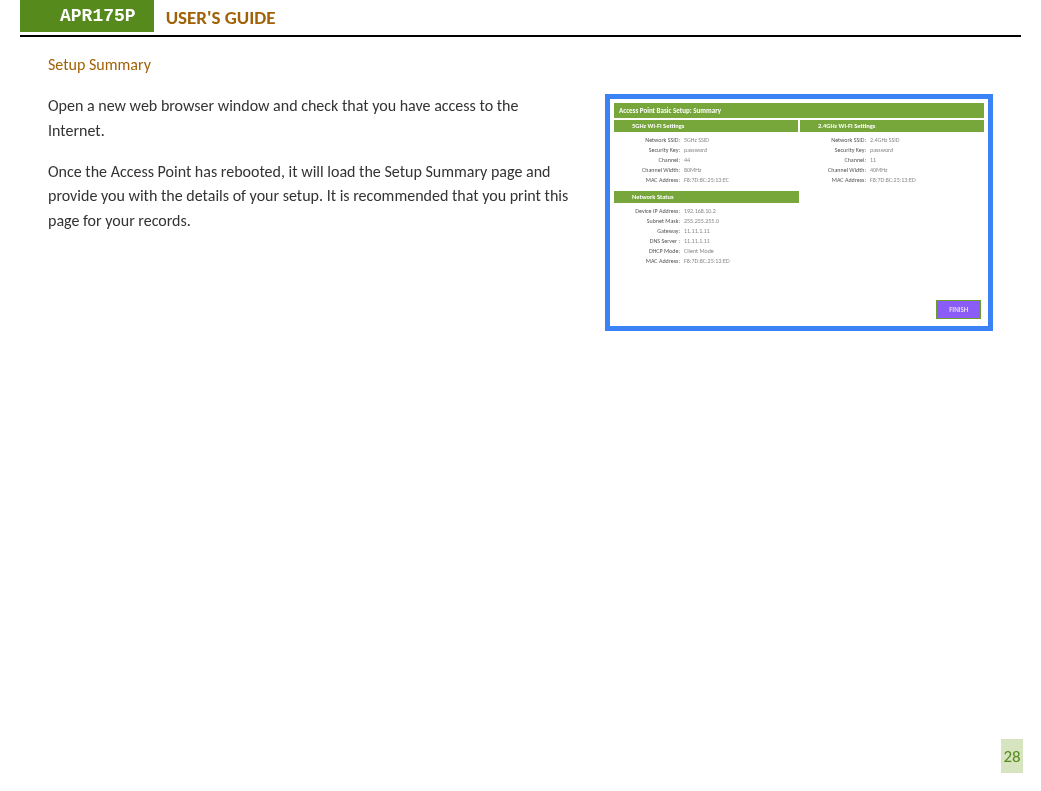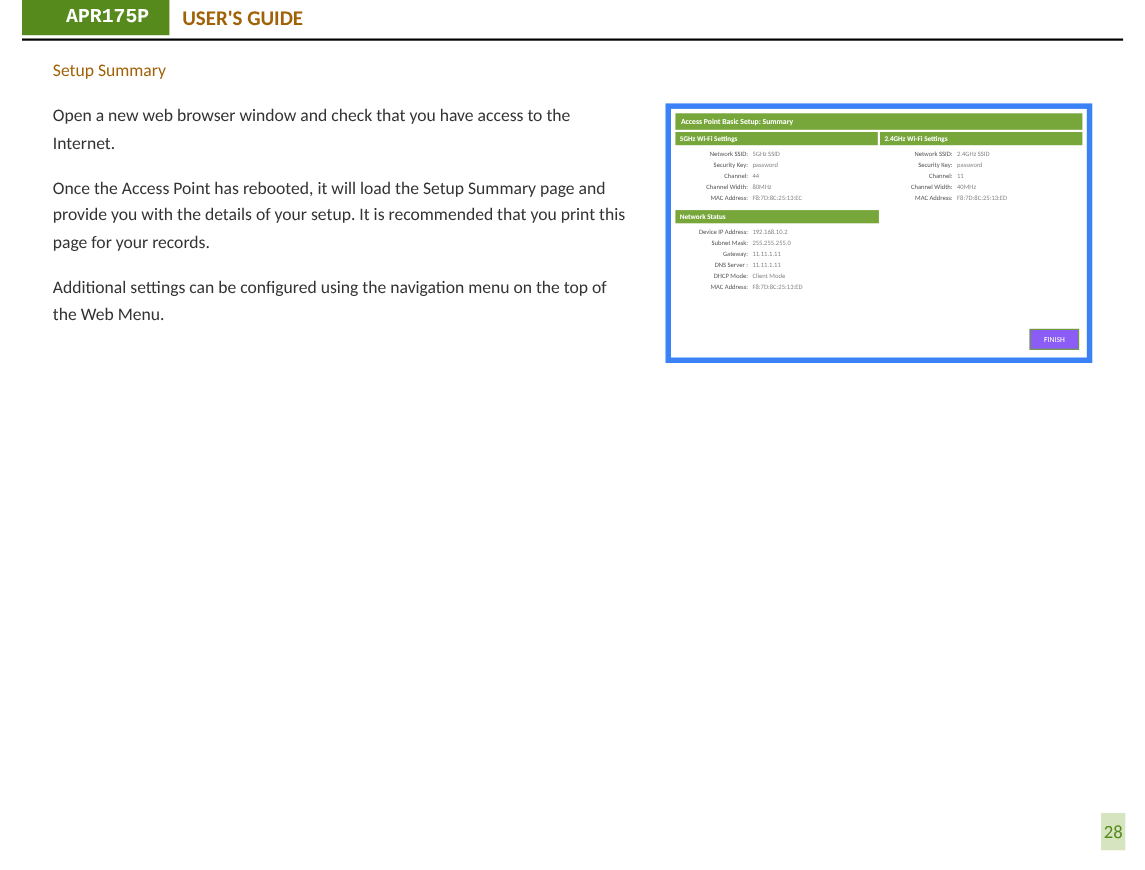--- a/index.html
+++ b/index.html
@@ -82,21 +82,21 @@
       gap: 2px;
     }
     .fig-panel {
       flex: 1;
     }
     .panel-head {
       background: #77a63a;
       color: #fff;
       font-size: 6.5px;
       font-weight: bold;
-      padding: 2px 4px;
+      padding: 2px 18px;
       margin-bottom: 3px;
     }
     .kv-row {
       display: flex;
       font-size: 6px;
       padding: 1px 0;
     }
     .kv-label {
       width: 70px;
       text-align: right;
@@ -148,21 +148,20 @@
 </div>
 <hr class="header-rule">
 
 <div class="page-content">
   <div class="section-heading">Setup Summary</div>
 
   <div class="content-row">
     <div class="text-col">
       <p>Open a new web browser window and check that you have access to the Internet.</p>
       <p>Once the Access Point has rebooted, it will load the Setup Summary page and provide you with the details of your setup. It is recommended that you print this page for your records.</p>
-      <p>Additional settings can be configured using the navigation menu on the top of the Web Menu.</p>
     </div>
 
     <div class="figure-col">
       <div class="fig-header">Access Point Basic Setup: Summary</div>
 
       <div class="fig-columns">
         <div class="fig-panel">
           <div class="panel-head">5GHz Wi-Fi Settings</div>
           <div class="kv-row">
               <div class="kv-label">Network SSID:</div>

